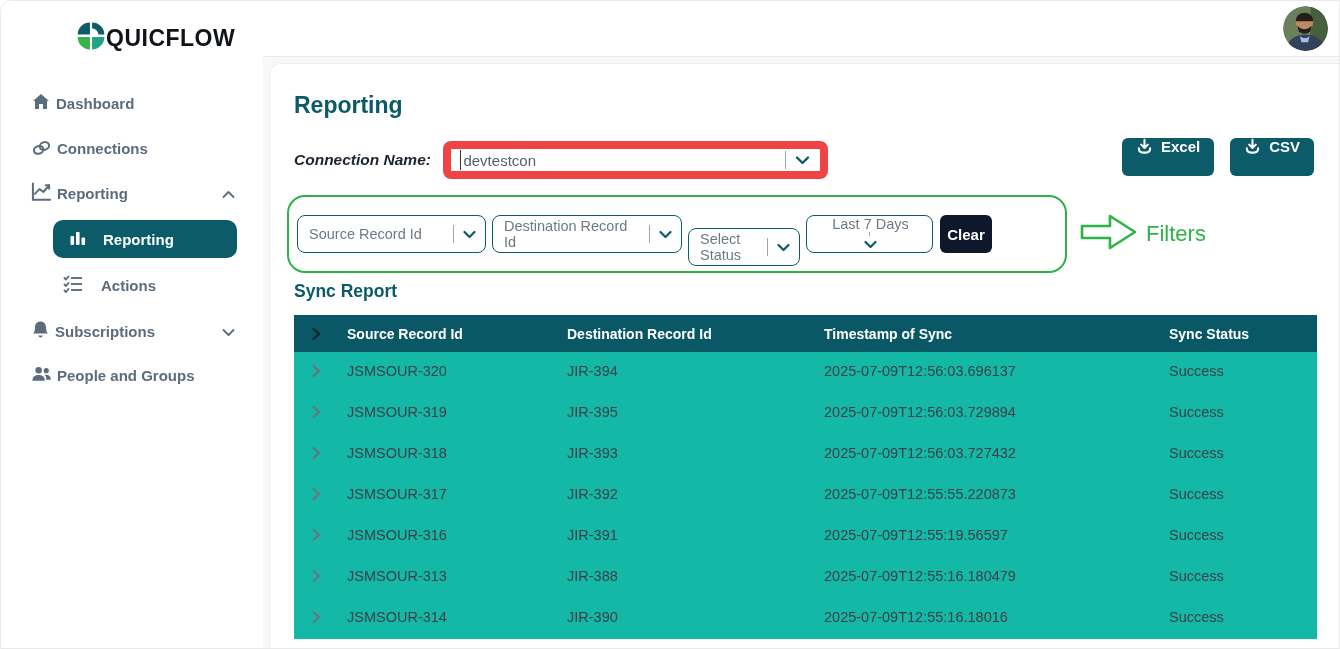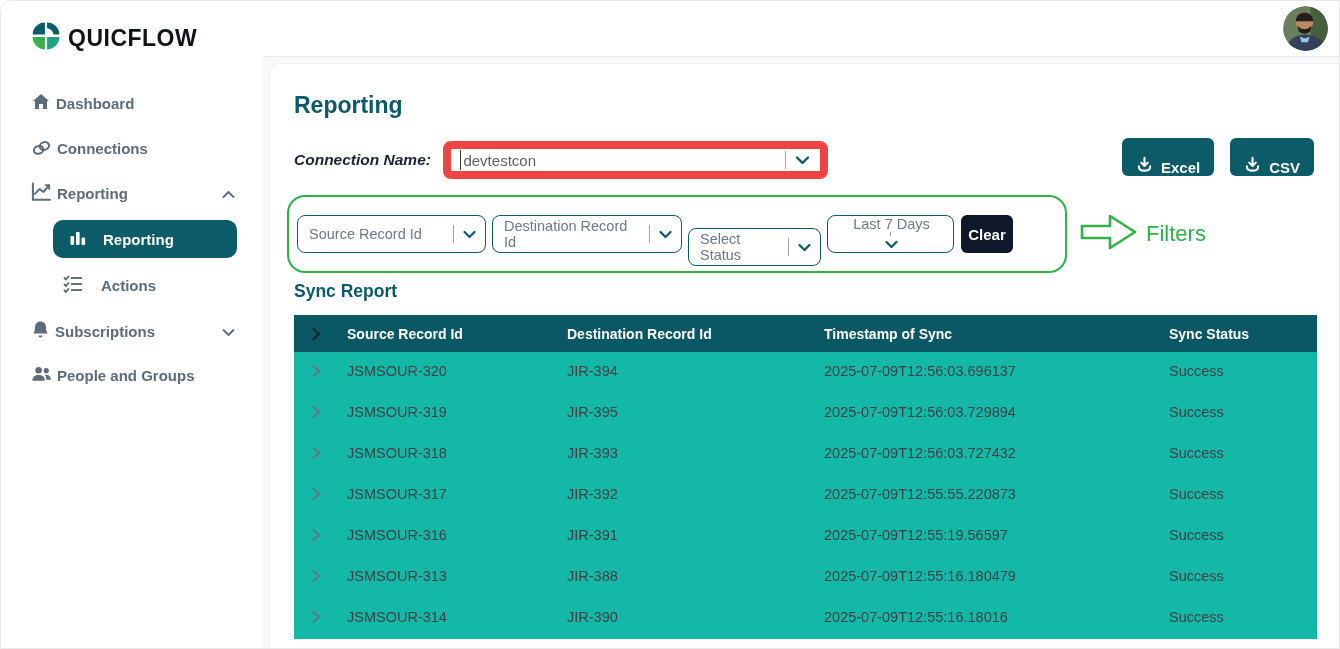--- a/index.html
+++ b/index.html
@@ -7,21 +7,21 @@
   body {
     font-family: "Liberation Sans", "DejaVu Sans", sans-serif;
     background: #ffffff;
     position: relative;
     overflow: hidden;
     border: 1px solid #e9e9e9;
     border-radius: 12px 0 0 0;
   }
   
   .sidebar { position:absolute; left:0; top:0; width:262px; height:100%; background:#fff; z-index:3; }
-  .logo { display:flex; align-items:center; gap:7px; padding:20px 0 0 30px; }
+  .logo { display:flex; align-items:center; padding:20px 0 0 30px;margin-left:45px; }
   .logo-text { font-size:23px; font-weight:800; letter-spacing:.5px; color:#101418; }
   .nav { margin-top:26px; }
   .nav-item { display:flex; align-items:center; gap:5px; padding:11px 28px 11px 30px;
     color:#5c6c7c; font-size:15px; font-weight:600; cursor:pointer; }
   .nav-item .chev { margin-left:auto; }
   .nav-sub-active { display:flex; align-items:center; gap:16px; margin:4px 0 4px 52px;
     width:184px; height:38px; border-radius:10px; background:#0b5b68; color:#fff;
     font-size:15px; font-weight:700; padding:0 0 0 16px; cursor:pointer; }
   .nav-sub { display:flex; align-items:center; gap:18px; padding:13px 28px 13px 62px;
     color:#5c6c7c; font-size:15px; font-weight:600; cursor:pointer; }
@@ -37,31 +37,31 @@
     padding:28px 25px 0 24px; }
   .page-title { color:#0a5a68; font-size:23px; font-weight:800; }
   .conn-row { display:flex; align-items:center; gap:12px; margin-top:22px; }
   .conn-label { color:#1c2430; font-size:15.5px; font-weight:700;font-style:italic; }
   .combobox { display:flex; align-items:center; width:385px; height:38px;
     border:8px solid #ef4444; border-radius:8px; padding:0 10px 0 9px; cursor:pointer; background:#fff; }
   .caret { width:1.5px; height:20px; background:#333; margin-right:2px; }
   .combobox-value { color:#5a5f66; font-size:15px; flex:1; }
   .vsep { width:1px; height:18px; background:#9aa5ae; margin:0 9px 0 6px; }
   .export-group { position:absolute; right:25px; top:74px; display:flex; gap:16px; }
-  .btn-export { display:flex; align-items:flex-end; gap:8px; background:#0b5b68; color:#fff;
+  .btn-export { display:flex; align-items:flex-start; gap:8px; background:#0b5b68; color:#fff;
     border:none; border-radius:6px; height:38px; padding:0 14px; font-size:15px; font-weight:700;
     font-family:inherit; cursor:pointer; }
   
   .filters-row { display:flex; align-items:center; margin-top:16px; margin-left:-7px; }
   .filters-box { display:flex; align-items:center; gap:6px; width:780px; height:78px;
     border:2.5px solid #2eb346; border-radius:18px; padding-left:8px; }
   .fselect { display:flex; align-items:center; height:38px; border:1.5px solid #0b5b68;
     border-radius:8px; padding:0 9px 0 11px; color:#6e7984; font-size:14.5px; cursor:pointer; background:#fff; }
   .fselect .grow { flex:1; }
-  .w1{width:189px;} .w2{width:190px;} .w3{width:133px;margin-top:26px;} .w4{width:127px;flex-direction:column;}
+  .w1{width:189px;} .w2{width:190px;} .w3{width:112px;margin-top:26px;} .w4{width:127px;flex-direction:column;}
   .btn-clear { background:#0f172a; color:#fff; border:none; border-radius:6px; height:38px;
     width:52px; font-size:15px; font-weight:700; font-family:inherit; margin-left:1px; cursor:pointer; }
   .annot-arrow { margin-left:13px; }
   .annot-label { color:#2eb346; font-size:22px; margin-left:8px; }
   
   .sync-title { color:#0a5a68; font-size:17.5px; font-weight:800; margin-top:8px; }
   .table { width:1023px; margin-top:13px; }
   .thead { display:grid; grid-template-columns:53px 220px 257px 345px 1fr; align-items:center;
     background:#0a5766; color:#fff; height:37px; font-size:14px; font-weight:700; }
   .thead .hchev { margin-left:15px; display:flex; }

